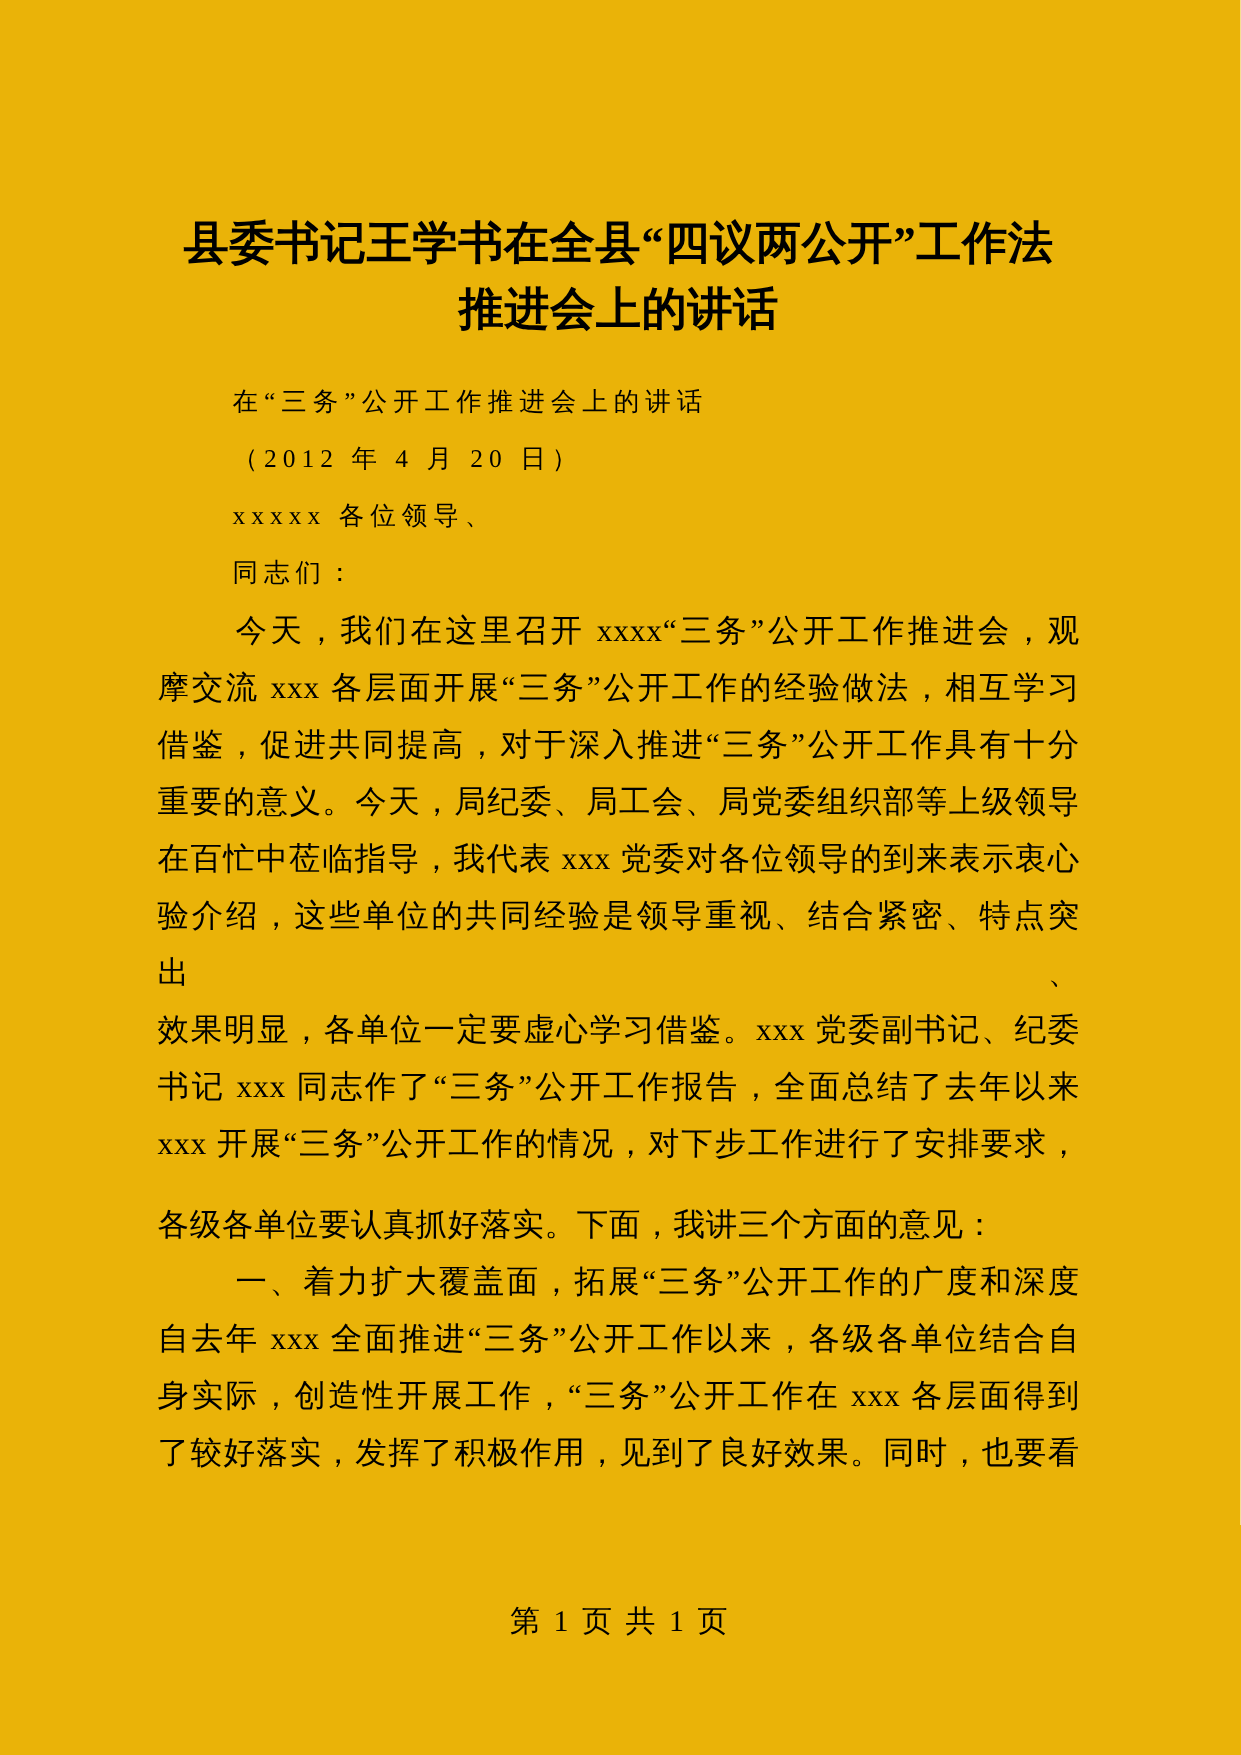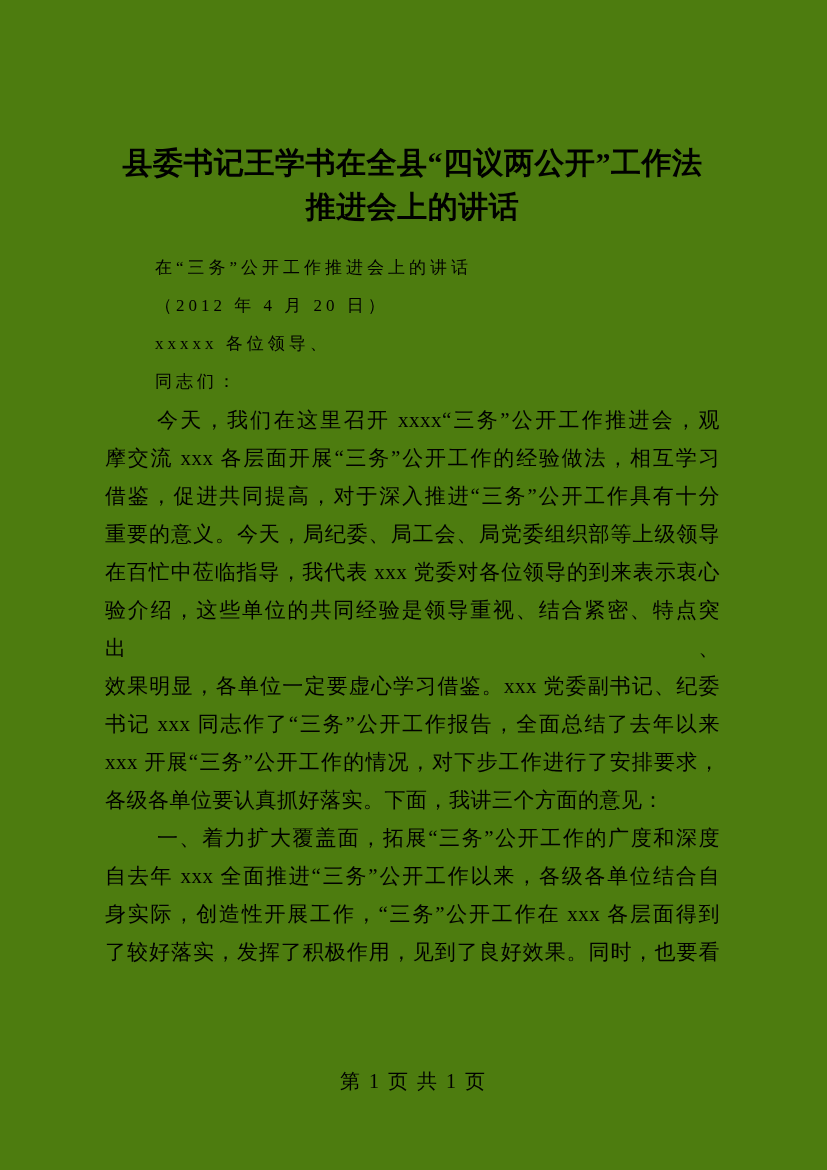--- a/index.html
+++ b/index.html
@@ -1,21 +1,21 @@
 <!DOCTYPE html>
 <html lang="zh"><head>
 <meta charset="utf-8">
 <style>
   html, body { margin: 0; padding: 0; background: #ffffff; }
   .page {
     position: relative;
     width: 827px;
     height: 1170px;
     margin: 0 auto;
-    background: #4d7c0f;
+    background: #eab308;
     color: #000000;
     overflow: hidden;
     font-family: "Liberation Serif", "DejaVu Serif", serif;
   }
   .content {
     position: absolute;
     left: 105px;
     top: 0;
     width: 615px;
   }
@@ -42,21 +42,21 @@
     font-size: 21px;
     line-height: 38px;
     letter-spacing: 0.5px;
   }
   .body-block .line {
     text-align: justify;
     text-align-last: justify;
     text-justify: inter-ideograph;
   }
   .body-block .line.indent { text-indent: 52px; }
-  .body-block .line.endleft { text-align-last: left; }
+  .body-block .line.endleft { text-align-last: left; margin-top: 16px; }
   .footer {
     position: absolute;
     left: 0;
     top: 1066px;
     width: 100%;
     text-align: center;
     font-size: 20px;
     line-height: 30px;
     letter-spacing: 2px;
   }

